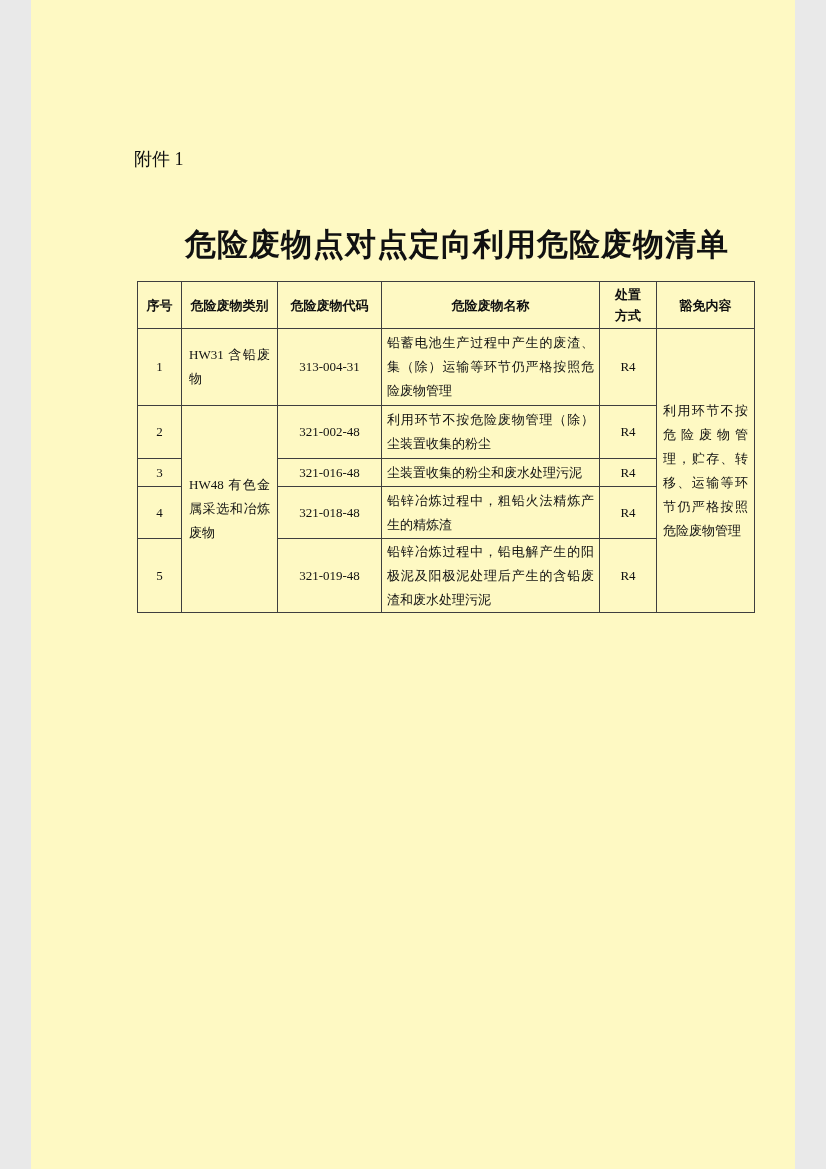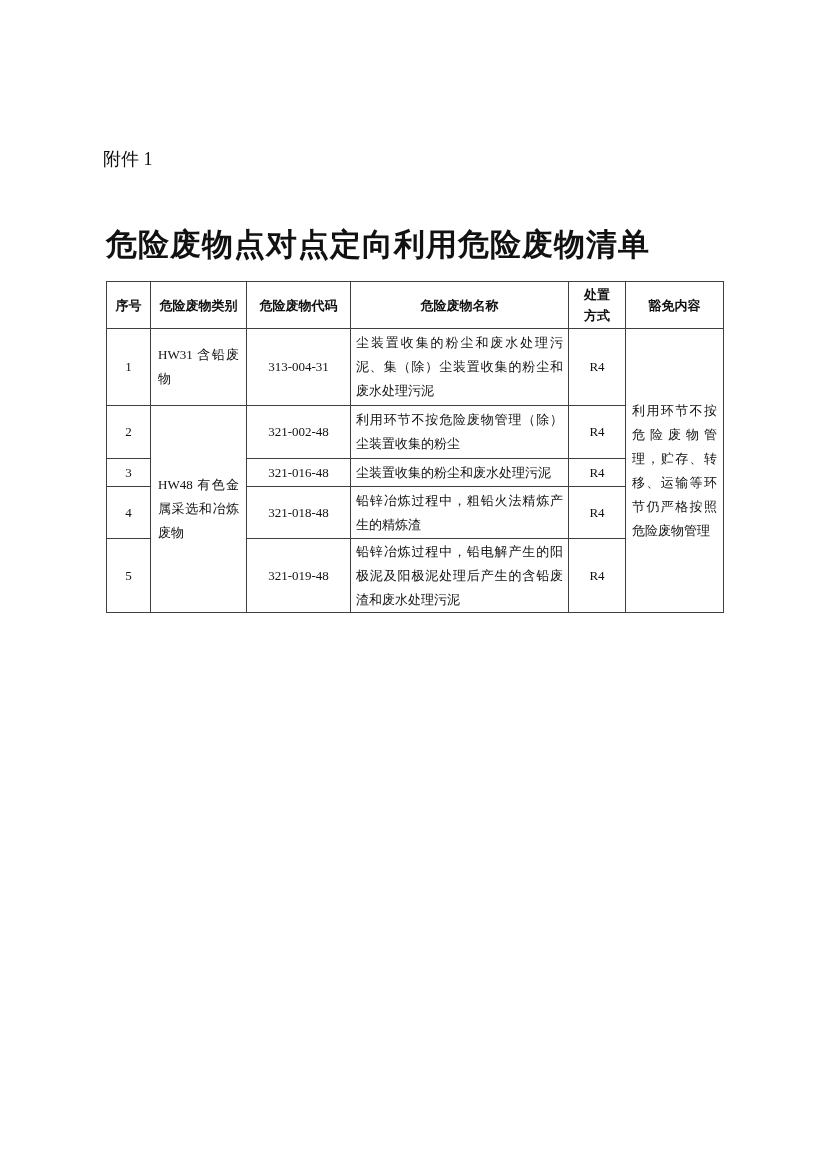--- a/index.html
+++ b/index.html
@@ -2,42 +2,42 @@
 <html><head>
 <meta charset="utf-8">
 <style>
   html, body {
     margin: 0;
     padding: 0;
     background: #e9e9e9;
   }
   .page {
     position: relative;
-    width: 826px;
+    width: 764px;
     height: 1169px;
     margin: 0 auto;
-    background: #ffffff;
+    background: #fef9c3;
     color: #111111;
     font-family: "Liberation Serif", "DejaVu Serif", serif;
     overflow: hidden;
   }
   .attachment-label {
     position: absolute;
     left: 103px;
     top: 146px;
     font-size: 18px;
     line-height: 26px;
     white-space: pre;
   }
   .doc-title {
     position: absolute;
     left: 106px;
     top: 226px;
     width: 640px;
-    text-align: left;
+    text-align: center;
     font-size: 31px;
     font-weight: 700;
     letter-spacing: 1px;
     line-height: 38px;
   }
   table.waste-table {
     position: absolute;
     left: 106px;
     top: 281px;
     width: 617px;
@@ -145,21 +145,21 @@
         <th>危险废物类别</th>
         <th>危险废物代码</th>
         <th>危险废物名称</th>
         <th class="col-disposal-h">处置方式</th>
         <th>豁免内容</th>
       </tr>
       <tr class="row-1">
         <td class="cell-no">1</td>
         <td class="cell-category">HW31 含铅废物</td>
         <td class="cell-code">313-004-31</td>
-        <td class="cell-name">尘装置收集的粉尘和废水处理污泥、集（除）尘装置收集的粉尘和废水处理污泥</td>
+        <td class="cell-name">铅蓄电池生产过程中产生的废渣、集（除）运输等环节仍严格按照危险废物管理</td>
         <td class="cell-disposal">R4</td>
         <td class="cell-exemption" rowspan="5">利用环节不按危险废物管理，贮存、转移、运输等环节仍严格按照危险废物管理</td>
       </tr>
       <tr class="row-2">
         <td class="cell-no">2</td>
         <td class="cell-category" rowspan="4">HW48 有色金属采选和冶炼废物</td>
         <td class="cell-code">321-002-48</td>
         <td class="cell-name">利用环节不按危险废物管理（除）尘装置收集的粉尘</td>
         <td class="cell-disposal">R4</td>
       </tr>

